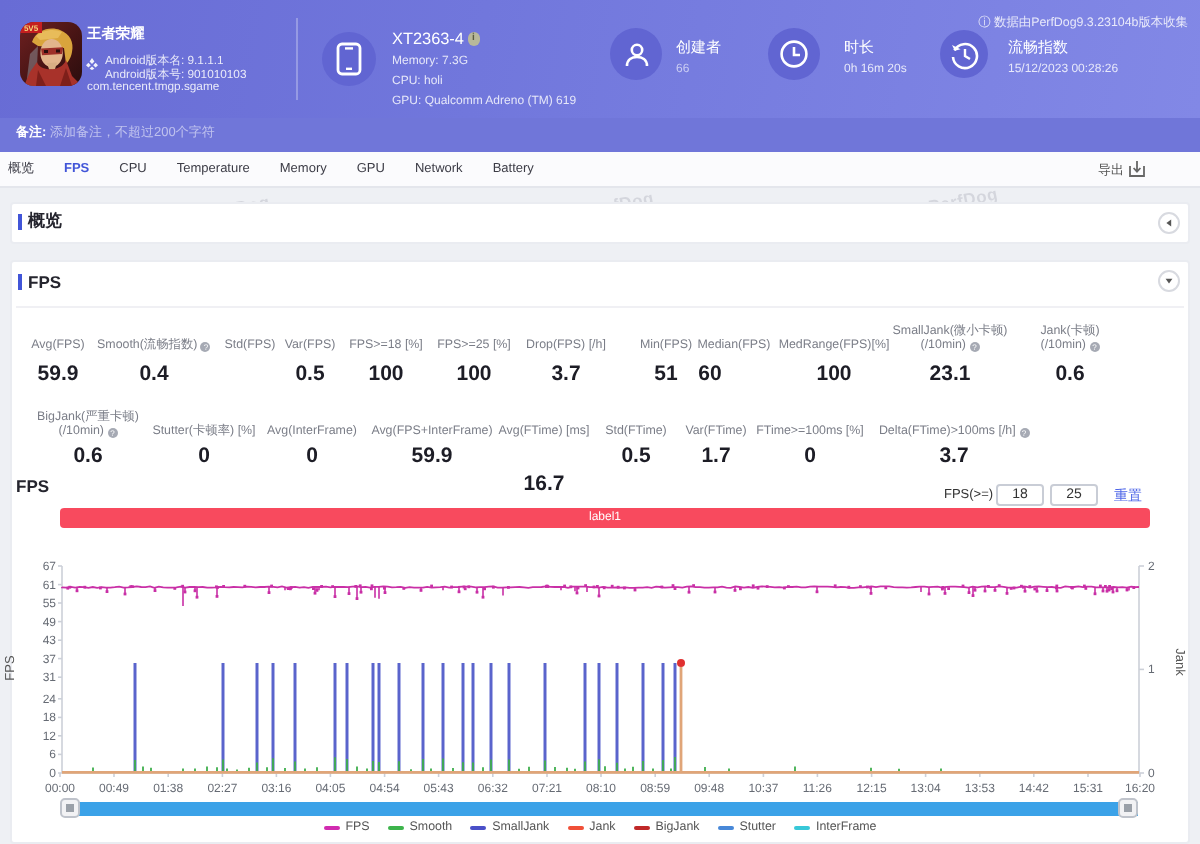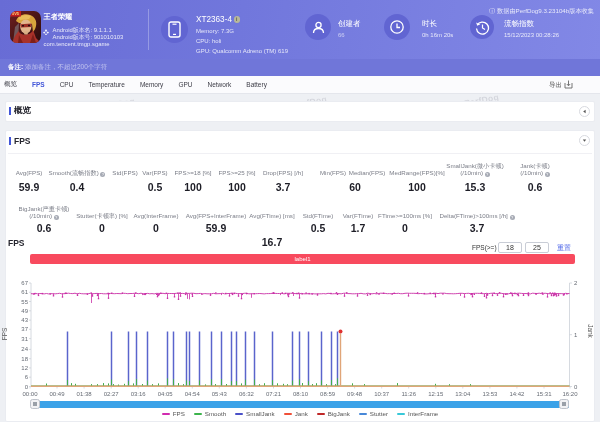--- a/index.html
+++ b/index.html
@@ -196,32 +196,33 @@
       <span>FPS&gt;=25 [%]</span>
     </div>
 <div class="abs sval" style="left:192.0px;top:181.0px;width:90px">100</div>
 <div class="abs slabel" style="left:238.0px;top:161.5px;width:90px;height:15px;display:flex;flex-direction:column;justify-content:flex-end">
       <span>Drop(FPS) [/h]</span>
     </div>
 <div class="abs sval" style="left:238.0px;top:181.0px;width:90px">3.7</div>
 <div class="abs slabel" style="left:288.0px;top:161.5px;width:90px;height:15px;display:flex;flex-direction:column;justify-content:flex-end">
       <span>Min(FPS)</span>
     </div>
+<div class="abs sval" style="left:288.0px;top:181.0px;width:90px">51</div>
 <div class="abs slabel" style="left:322.0px;top:161.5px;width:90px;height:15px;display:flex;flex-direction:column;justify-content:flex-end">
       <span>Median(FPS)</span>
     </div>
 <div class="abs sval" style="left:310px;top:181.0px;width:90px">60</div>
 <div class="abs slabel" style="left:372.0px;top:161.5px;width:90px;height:15px;display:flex;flex-direction:column;justify-content:flex-end">
       <span>MedRange(FPS)[%]</span>
     </div>
 <div class="abs sval" style="left:372.0px;top:181.0px;width:90px">100</div>
 <div class="abs slabel" style="left:430.0px;top:161.5px;width:90px;height:15px;display:flex;flex-direction:column;justify-content:flex-end">
       <span>SmallJank(微小卡顿)<br>(/10min) <span class="qi">?</span></span>
     </div>
-<div class="abs sval" style="left:430.0px;top:181.0px;width:90px">15.3</div>
+<div class="abs sval" style="left:430.0px;top:181.0px;width:90px">23.1</div>
 <div class="abs slabel" style="left:490.0px;top:161.5px;width:90px;height:15px;display:flex;flex-direction:column;justify-content:flex-end">
       <span>Jank(卡顿)<br>(/10min) <span class="qi">?</span></span>
     </div>
 <div class="abs sval" style="left:490.0px;top:181.0px;width:90px">0.6</div>
 <div class="abs slabel" style="left:-1.0px;top:204.5px;width:90px;height:15px;display:flex;flex-direction:column;justify-content:flex-end">
       <span>BigJank(严重卡顿)<br>(/10min) <span class="qi">?</span></span>
     </div>
 <div class="abs sval" style="left:-1.0px;top:222.0px;width:90px">0.6</div>
 <div class="abs slabel" style="left:57.0px;top:204.5px;width:90px;height:15px;display:flex;flex-direction:column;justify-content:flex-end">
       <span>Stutter(卡顿率) [%]</span>

